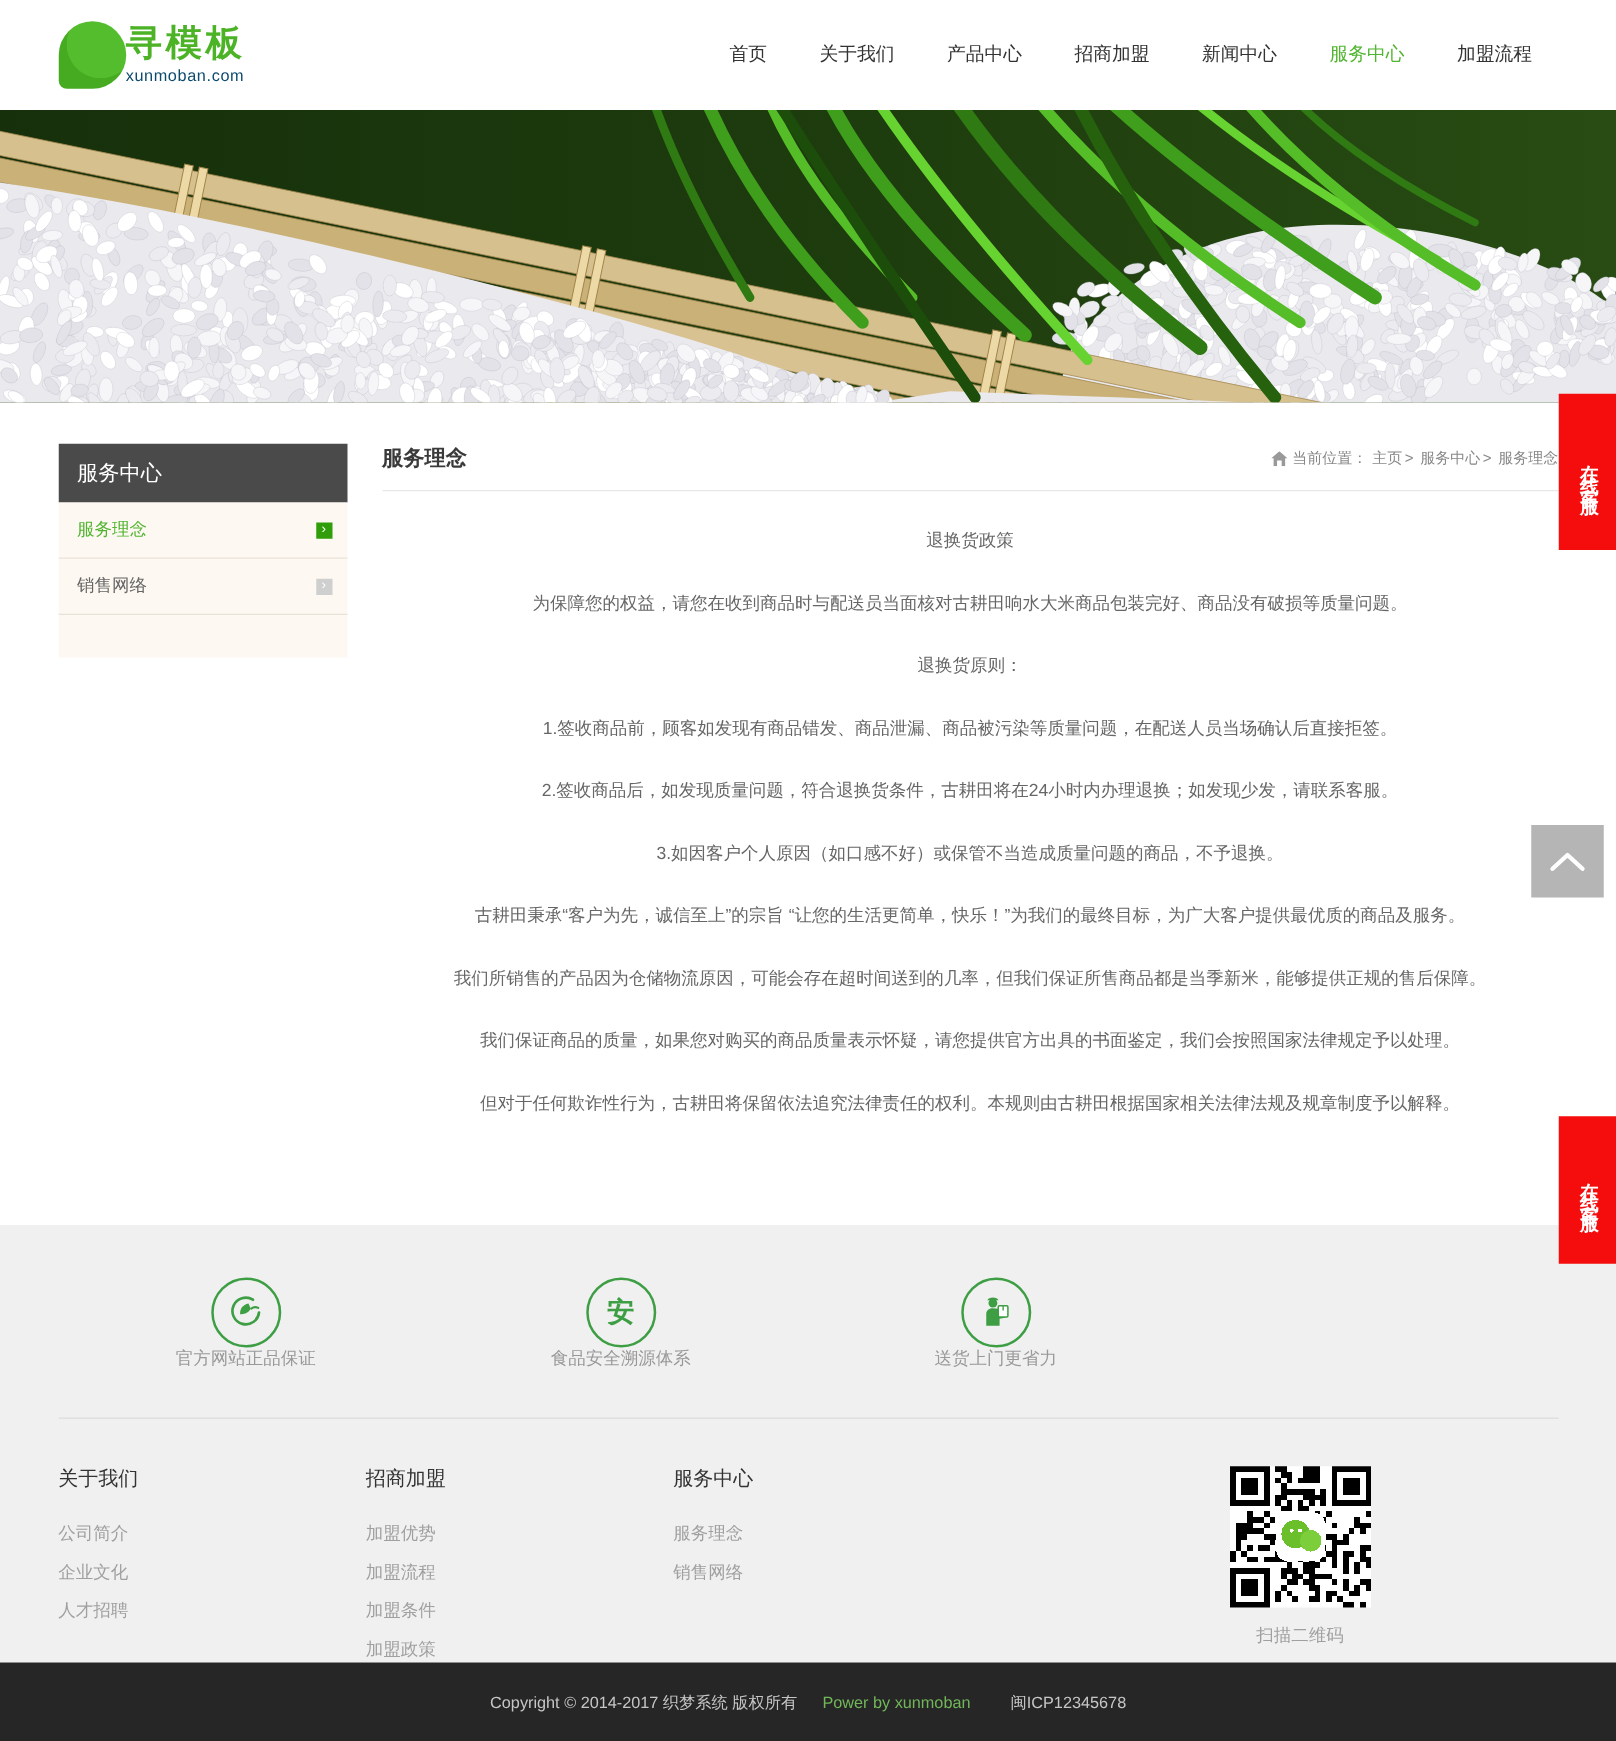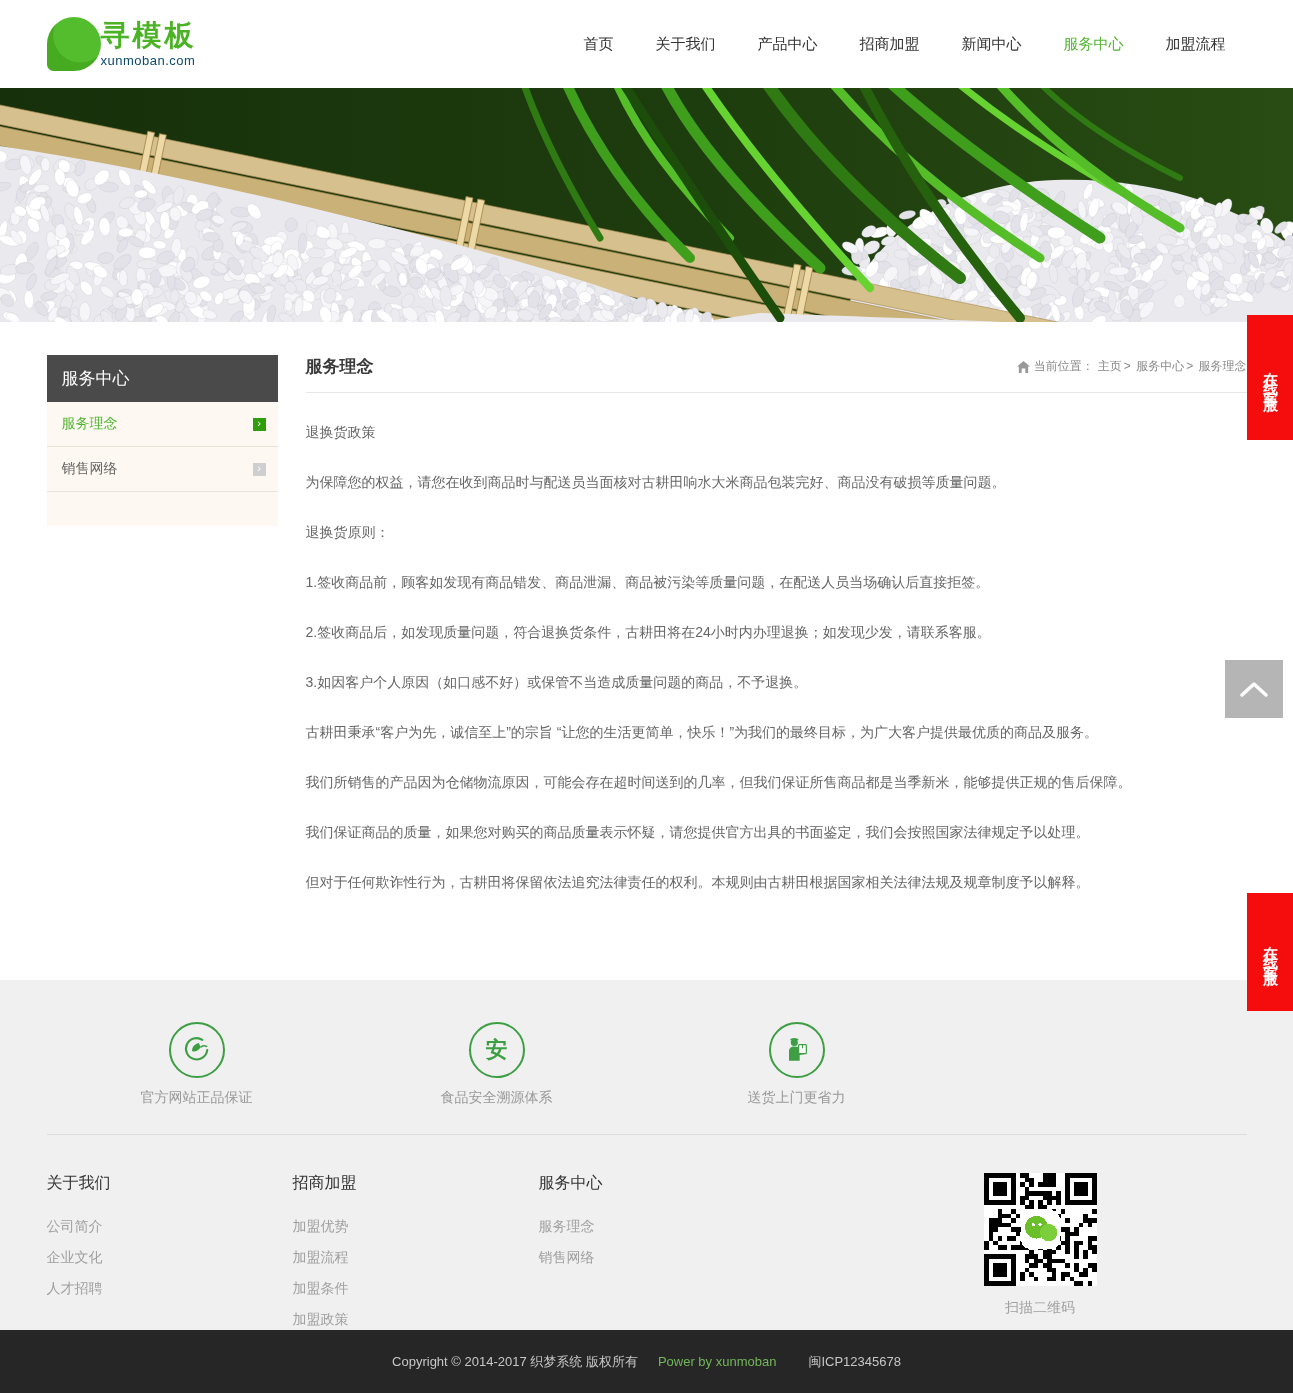--- a/index.html
+++ b/index.html
@@ -40,29 +40,29 @@
   .side-arrow { width:13px; height:13px; background:#cfcfcf; color:#fff; font-size:11px;
     line-height:11px; text-align:center; flex-shrink:0; }
   .side-item.active .side-arrow { background:#2f9e0a; }
 
   .content { flex:1; min-width:0; }
   .title-row { display:flex; justify-content:space-between; align-items:center;
     border-bottom:1px solid #e7e7e7; padding-bottom:14px; }
   .page-title { font-size:17px; font-weight:bold; color:#3a3a3a; }
   .breadcrumb { font-size:12px; color:#888; display:flex; align-items:center; gap:4px; white-space:nowrap; }
   .bc-link + .bc-link::before { content:" > "; color:#888; margin:0 2px; }
-  .article p { font-size:14px; color:#666; line-height:21px; margin-top:29px; }
+  .article p { font-size:14px; color:#666; line-height:21px; margin-top:29px;text-align:center; }
 
   
   .gray { background:#f0f0f0; }
   .features-row { height:155px; display:flex; padding-top:42px; border-bottom:1px solid #dcdcdc; }
   .feature { width:300px; text-align:center; }
   .f-circle { width:56px; height:56px; border:2px solid #3d9e44; border-radius:50%;
     margin:0 auto; display:flex; align-items:center; justify-content:center; }
-  .f-label { display:block; font-size:14px; color:#999; margin-top:11px; }
+  .f-label { display:block; font-size:14px; color:#999; margin-top:0; }
   .an-glyph { font-size:22px; font-weight:bold; color:#3d9e44; line-height:1; }
 
   .footer-cols { height:195px; display:flex; padding-top:38px; }
   .f-col { width:246px; }
   .f-col h4 { font-size:16px; font-weight:normal; color:#333; margin-bottom:24px; }
   .f-link { display:block; font-size:14px; color:#a0a0a0; margin-bottom:13px; }
   .qr-block { margin-left:auto; margin-right:150px; text-align:center; }
   .qr-label { display:block; font-size:14px; color:#a0a0a0; margin-top:9px; }
 
   

